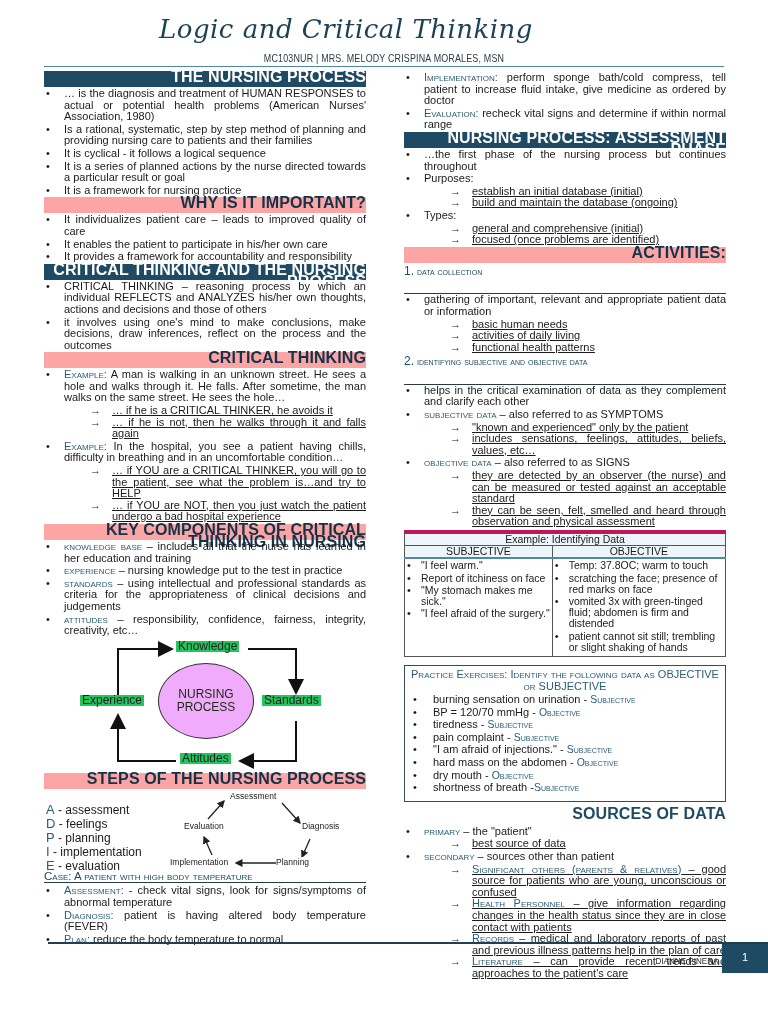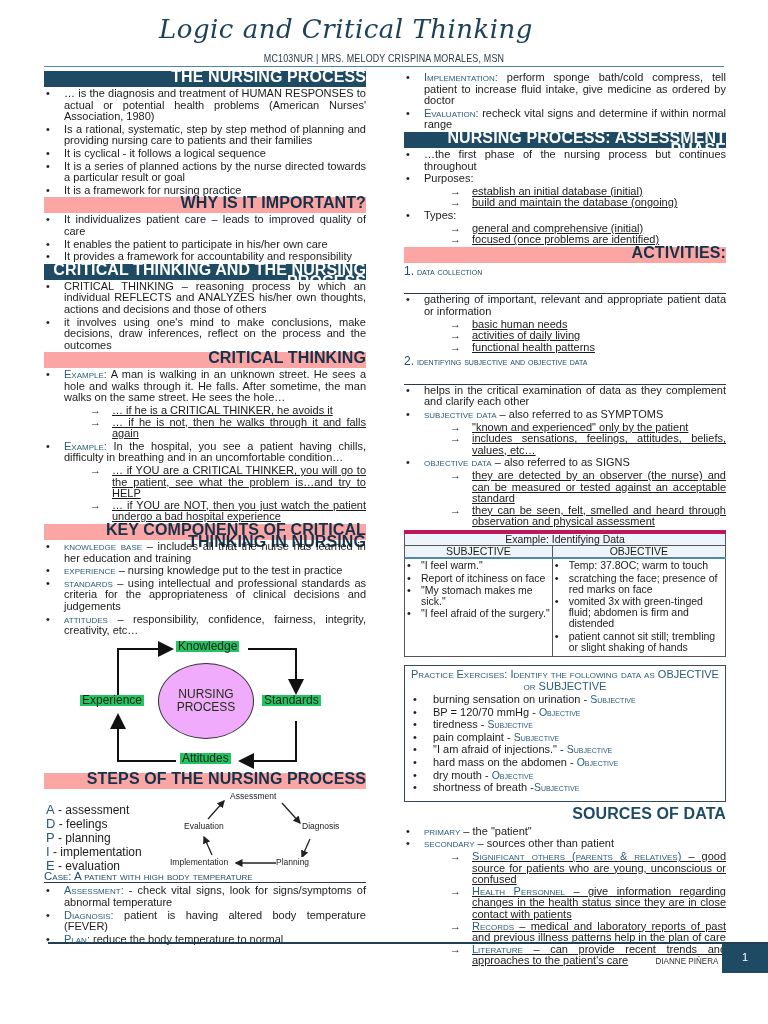--- a/index.html
+++ b/index.html
@@ -262,20 +262,23 @@
       <li><span>"I am afraid of injections." - </span><span class="ans">Subjective</span></li>
       <li><span>hard mass on the abdomen - </span><span class="ans">Objective</span></li>
       <li><span>dry mouth - </span><span class="ans">Objective</span></li>
       <li><span>shortness of breath -</span><span class="ans">Subjective</span></li>
     </ul>
   </div>
 
   <div class="hdr plain">SOURCES OF DATA</div>
   <ul class="b">
     <li><span class="sc">primary</span><span> – the "patient"</span>
+      <ul class="a">
+        <li>best source of data</li>
+      </ul>
     </li>
     <li><span class="sc">secondary</span><span> – sources other than patient</span>
       <ul class="a">
         <li><span class="sc">Significant others (parents &amp; relatives)</span><span> – good source for patients who are young, unconscious or confused</span></li>
         <li><span class="sc">Health Personnel</span><span> – give information regarding changes in the health status since they are in close contact with patients</span></li>
         <li><span class="sc">Records</span><span> – medical and laboratory reports of past and previous illness patterns help in the plan of care</span></li>
         <li><span class="sc">Literature</span><span> – can provide recent trends and approaches to the patient's care</span></li>
       </ul>
     </li>
   </ul>

